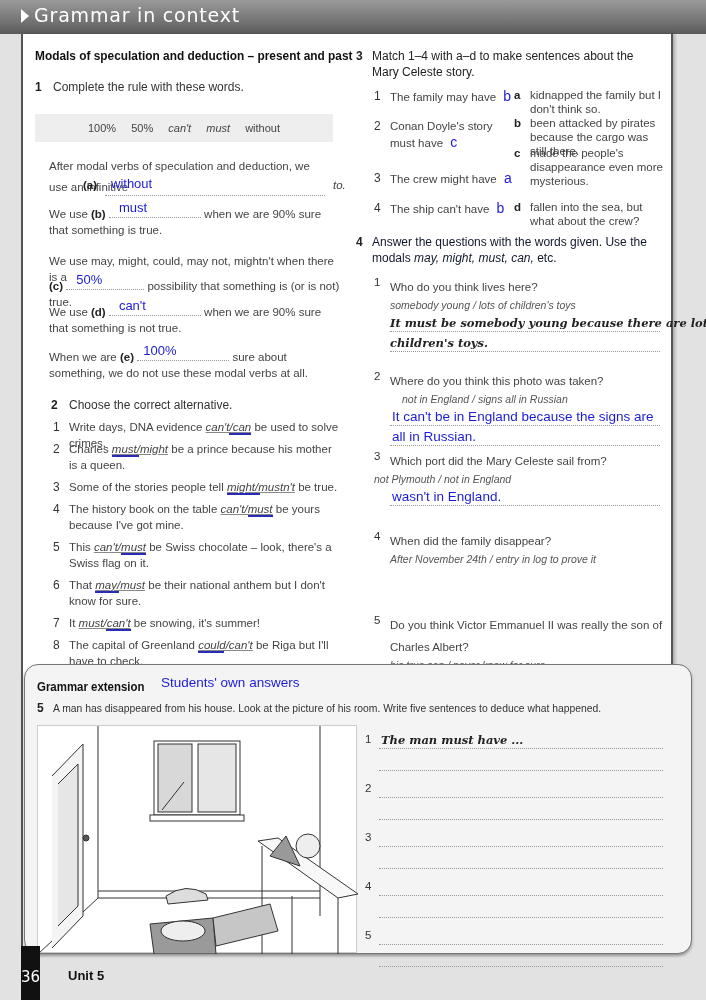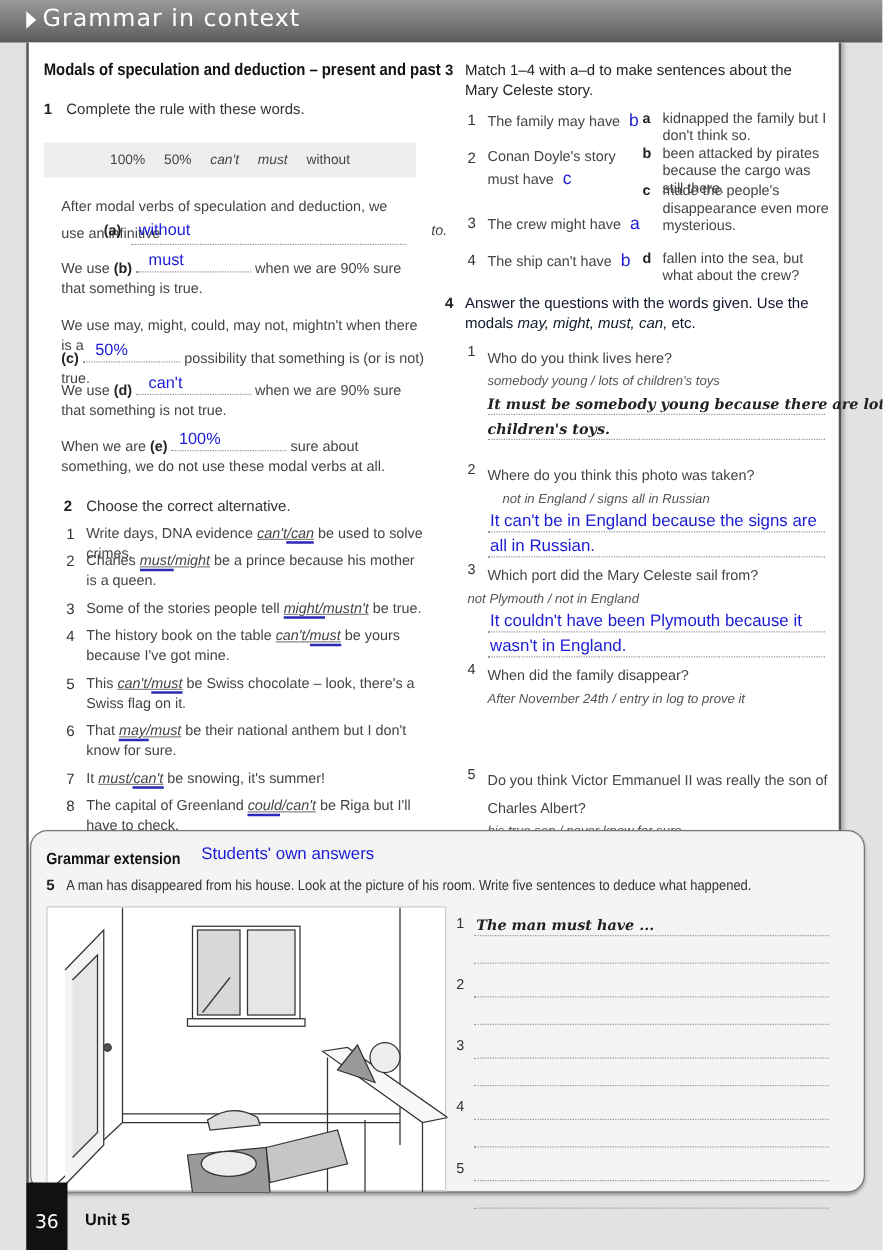--- a/index.html
+++ b/index.html
@@ -48,21 +48,21 @@
   }
   .wordbox span { margin: 0 6px; }
   .wordbox i { font-style: italic; }
   .ul { text-decoration: underline; text-decoration-color: #888; }
   .ext-box {
     position: absolute; left: 1px; top: 630px; width: 668px; height: 290px;
     background: #f4f4f4; border: 1px solid #777; border-radius: 14px;
     box-shadow: 0 2px 3px rgba(0,0,0,0.35);
   }
   .footer-num {
-    position: absolute; left: 21px; top: 946px; width: 33px; height: 54px;
+    position: absolute; left: 21px; top: 946px; width: 19px; height: 54px;
     background: #111; color: #fff; font-family: "DejaVu Sans", sans-serif;
     font-size: 15px; text-align: center; padding-top: 22px;
   }
   .footer-unit {
     position: absolute; left: 68px; top: 968px; font-weight: bold; font-size: 13px; color: #111;
   }
 </style>
 </head>
 <body>
 
@@ -90,21 +90,21 @@
     </div>
 
     <div class="abs small" style="left:14px; top:108px; width:290px;">
       <div style="width:270px; line-height:21px;">After modal verbs of speculation and deduction, we use an infinitive</div>
     </div>
     <div class="abs small" style="left:14px; top:116px; width:290px; height:20px;">
       <b class="abs" style="left:34px; top:13px; color:#222;">(a)</b>
       <div class="abs line" style="left:56px; top:16px; width:220px; height:16px;">
         <span class="ans" style="position:absolute; left:6px; top:-4px; font-size:13px;">without</span>
       </div>
-      <i class="abs" style="left:296px; top:13px;text-align:right;">to.</i>
+      <i class="abs" style="left:284px; top:13px;text-align:right;">to.</i>
     </div>
 
     <div class="abs small" style="left:14px; top:157px; width:290px; height:40px;">
       <span>We use</span>
       <b style="color:#222;">(b)</b>
       <span class="line" style="display:inline-block; width:92px; height:13px; position:relative; vertical-align:baseline;">
         <span class="ans" style="position:absolute; left:10px; top:-5px; font-size:13px;">must</span>
       </span>
       <span>when we are 90% sure that something is true.</span>
     </div>
@@ -253,23 +253,20 @@
             <div class="line" style="height: 20px; position: relative; white-space: nowrap;">
               <span class="ans" style="position: absolute; left: 2px; bottom: 1px; font-size: 13.5px;">all in Russian.</span>
             </div>
           </div>
         </div>
         <div class="abs" style="left: 0px; top: 174px; width: 290px;">
           <span class="abs num" style="left: 0px; top: 0px; font-size: 11.5px;">3</span>
           <div class="small" style="margin-left: 16px; line-height: 22px;">Which port did the Mary Celeste sail from?</div>
           <div style="font-style: italic; font-size: 10.5px; color: rgb(85, 85, 85); line-height: 14px;">not Plymouth / not in England</div>
           <div style="margin-left: 16px; width: 270px;">
-            <div class="line" style="height: 20px; position: relative; white-space: nowrap;">
-              <span class="ans" style="position: absolute; left: 2px; bottom: 1px; font-size: 13.5px;">It couldn't have been Plymouth because it</span>
-            </div>
             <div class="line" style="height: 20px; position: relative; white-space: nowrap;">
               <span class="ans" style="position: absolute; left: 2px; bottom: 1px; font-size: 13.5px;">wasn't in England.</span>
             </div>
           </div>
         </div>
         <div class="abs" style="left: 0px; top: 254px; width: 290px;">
           <span class="abs num" style="left: 0px; top: 0px; font-size: 11.5px;">4</span>
           <div class="small" style="margin-left: 16px; line-height: 22px;">When did the family disappear?</div>
           <div style="margin-left: 16px; font-style: italic; font-size: 10.5px; color: rgb(85, 85, 85); line-height: 14px;">After November 24th / entry in log to prove it</div>
         </div>

